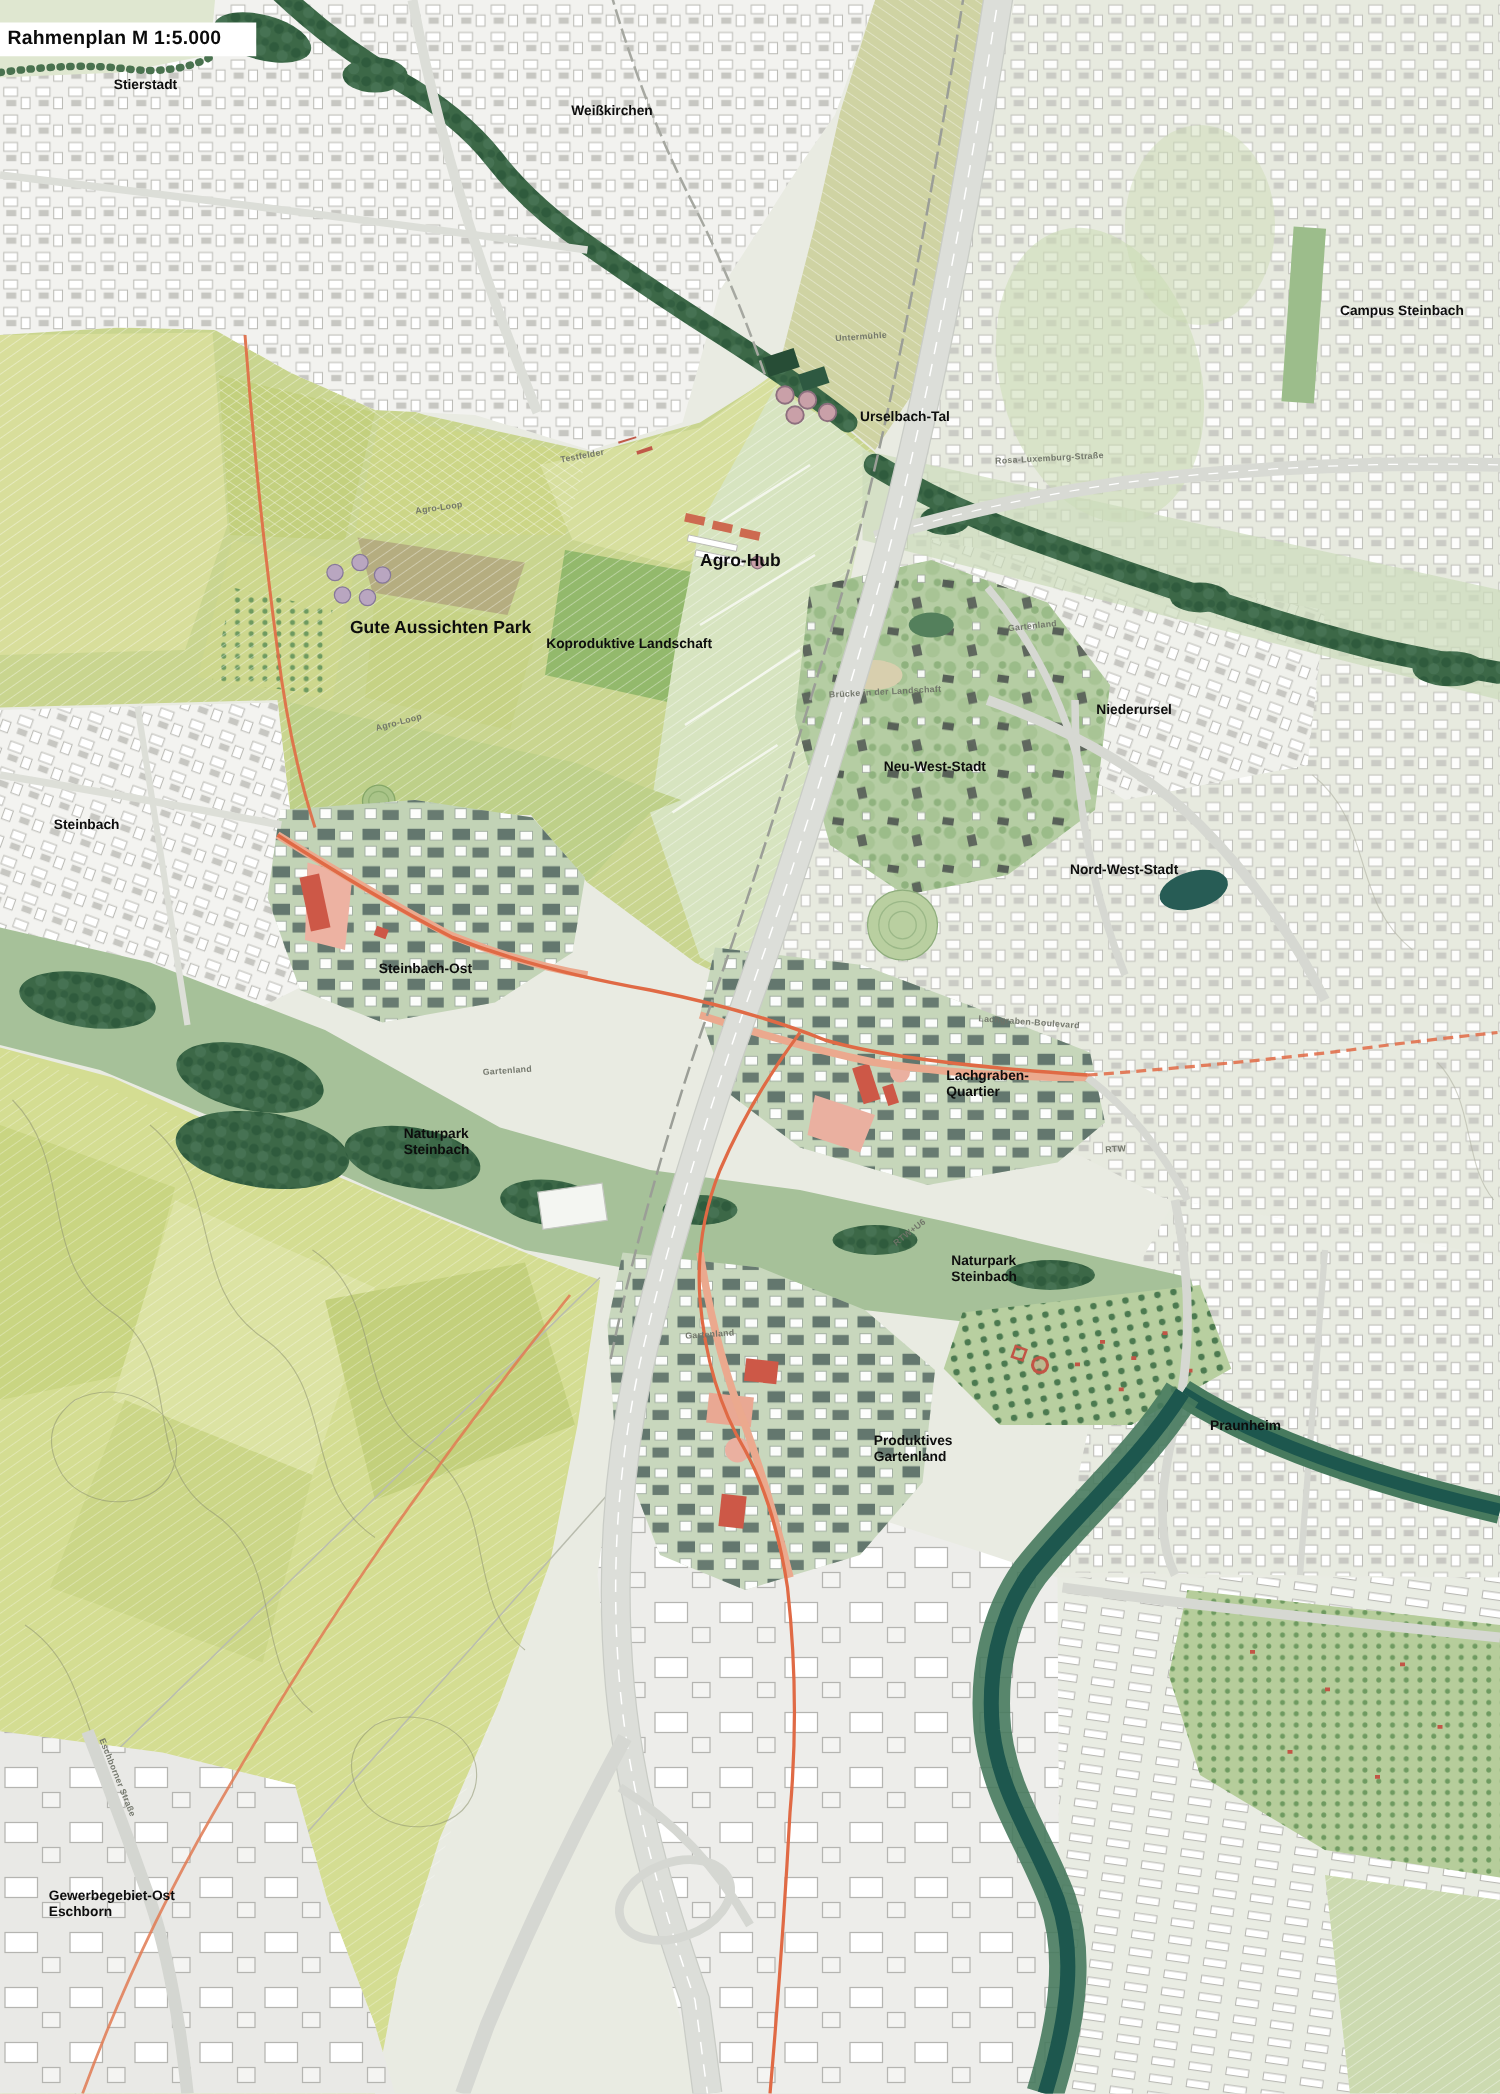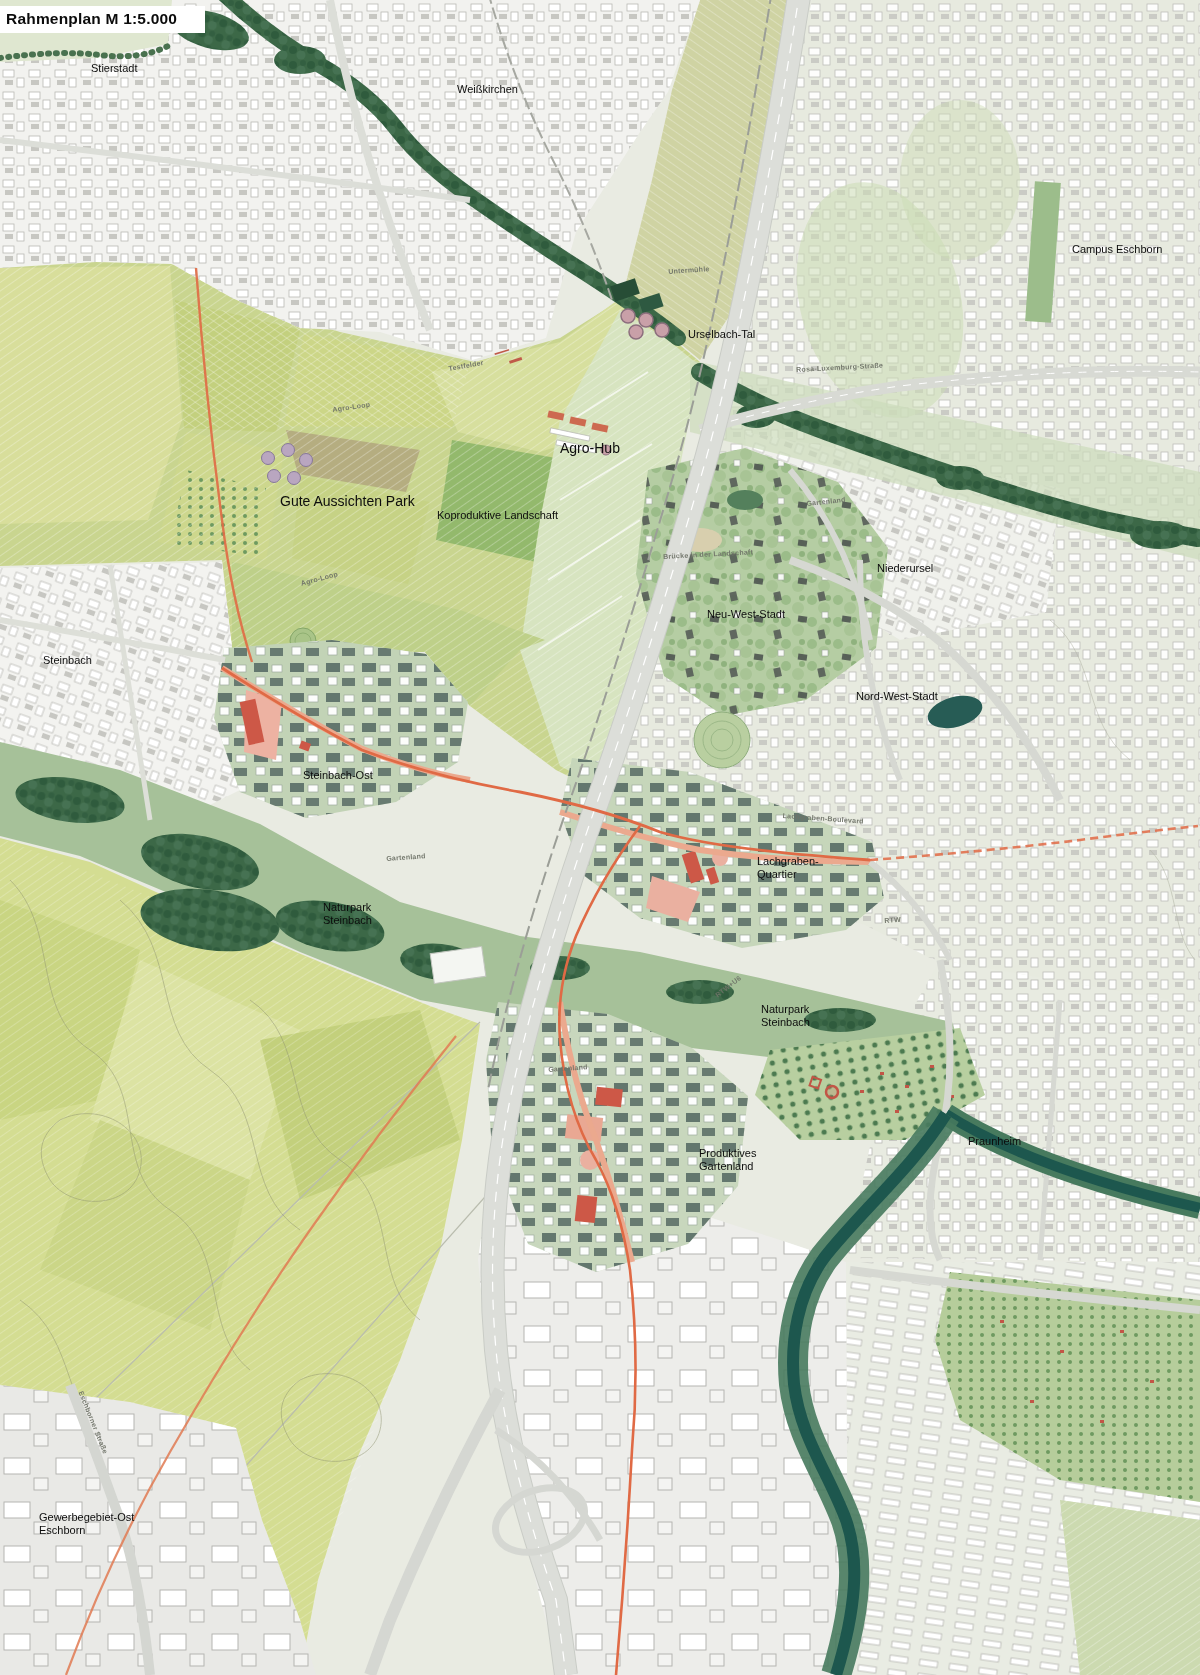--- a/index.html
+++ b/index.html
@@ -1,21 +1,21 @@
 <!DOCTYPE html>
 <html><head>
 <meta charset="utf-8">
 <style>
   html,body{margin:0;padding:0;background:#dfe2d8;}
   .map-wrap{position:relative;width:1200px;height:1675px;overflow:hidden;
     font-family:"Liberation Sans",sans-serif;background:#e9ebe2;}
   .map-wrap svg{position:absolute;left:0;top:0;}
-  .title-box{position:absolute;left:0;top:6px;background:#ffffff;color:#0b0b0b;
+  .title-box{position:absolute;left:0;top:18px;background:#ffffff;color:#0b0b0b;
     font-size:15.5px;font-weight:800;letter-spacing:.2px;padding:4px 28px 5px 6px;z-index:30;}
-  .lbl{position:absolute;color:#0d0d0d;font-weight:400;line-height:1.2;
+  .lbl{position:absolute;color:#0d0d0d;font-weight:700;line-height:1.2;
     white-space:pre-line;z-index:20;transform-origin:0 0;}
   .s11{font-size:11px;}
   .s8{font-size:14px;}
   .minor{position:absolute;color:#6f7368;font-weight:700;font-size:7px;
     letter-spacing:.25px;z-index:18;white-space:nowrap;transform-origin:0 0;opacity:.95;}
 </style>
 </head>
 <body>
 
 <div class="map-wrap">
@@ -330,21 +330,21 @@
     <path d="M870,860 Q980,852 1080,840 Q1140,832 1198,826" stroke="#e06a45" stroke-width="2.6" stroke-dasharray="8 5" opacity=".85"></path>
     <path d="M640,826 Q600,880 576,936 Q556,986 560,1040 Q566,1110 596,1160 Q620,1204 630,1270 Q640,1360 632,1450 Q626,1560 616,1675" stroke="#e06a45" stroke-width="2.6"></path>
     <path d="M456,1036 Q380,1130 310,1230 Q240,1330 170,1452 Q110,1556 66,1675" stroke="#e07a52" stroke-width="2.2" opacity=".85"></path>
   </g>
 </svg>
 
 <div class="title-box">Rahmenplan M 1:5.000</div>
 
 <div class="lbl s11" style="left:91px;top:62px">Stierstadt</div>
 <div class="lbl s11" style="left:457px;top:83px">Weißkirchen</div>
-<div class="lbl s11" style="left:1072px;top:243px">Campus Eschborn</div>
+<div class="lbl s11" style="left:1072px;top:243px">Campus Steinbach</div>
 <div class="lbl s11" style="left:688px;top:328px">Urselbach-Tal</div>
 <div class="lbl s8" style="left:560px;top:440px">Agro-Hub</div>
 <div class="lbl s8" style="left:280px;top:493px">Gute Aussichten Park</div>
 <div class="lbl s11" style="left:437px;top:509px">Koproduktive Landschaft</div>
 <div class="lbl s11" style="left:877px;top:562px">Niederursel</div>
 <div class="lbl s11" style="left:707px;top:608px">Neu-West-Stadt</div>
 <div class="lbl s11" style="left:856px;top:690px">Nord-West-Stadt</div>
 <div class="lbl s11" style="left:43px;top:654px">Steinbach</div>
 <div class="lbl s11" style="left:303px;top:769px">Steinbach-Ost</div>
 <div class="lbl s11" style="left:757px;top:855px">Lachgraben-

